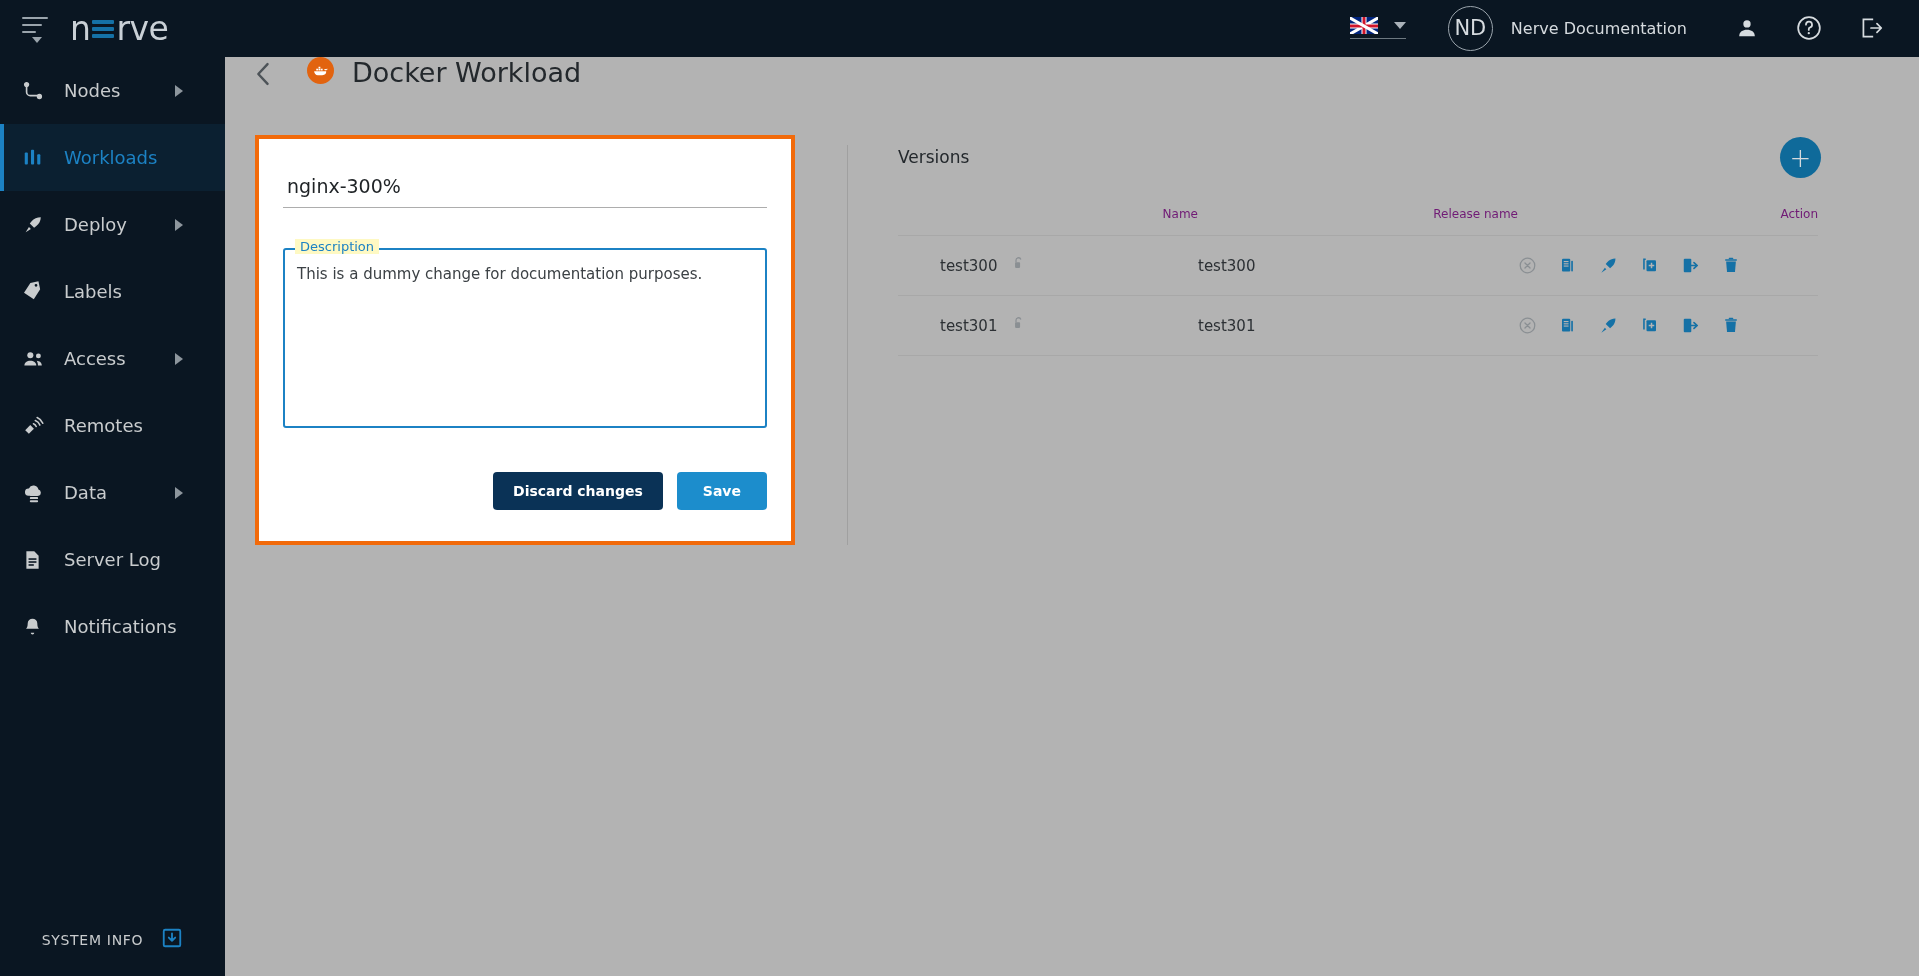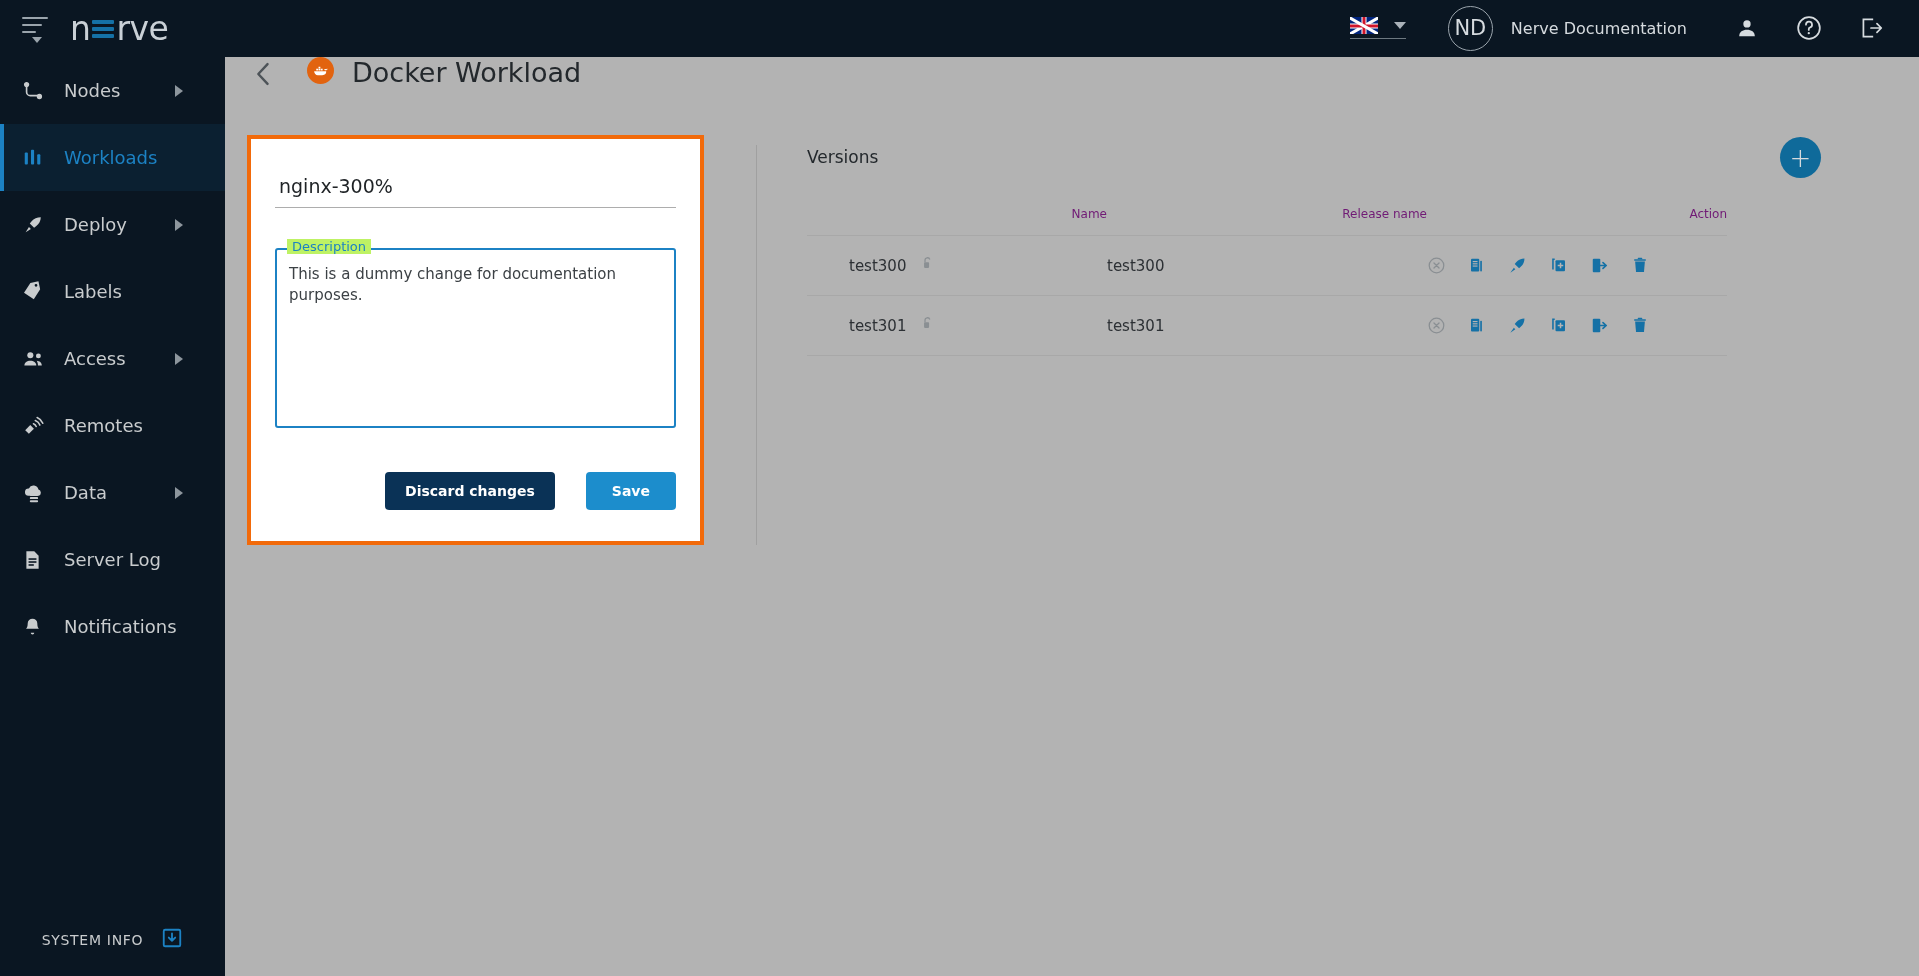--- a/index.html
+++ b/index.html
@@ -120,43 +120,44 @@
     width: 34px; height: 34px; position: relative; cursor: pointer; margin-right: 26px;
   }
   .docker-badge {
     width: 27px; height: 27px; border-radius: 50%; background: #e2630f;
     display: flex; align-items: center; justify-content: center; margin-right: 18px;
   }
   .page-title { font-size: 27px; color: #23282c; font-weight: 400; }
   .content { display: flex; padding-left: 22px; }
   
   .edit-card {
-    width: 457px; background: #ffffff; border: 4px solid #f26a0a;
+    width: 540px; background: #ffffff; border: 4px solid #f26a0a;
     padding: 28px 24px 20px 24px;
+    margin-left: 8px;
   }
   .name-input {
     width: 100%; border: none; border-bottom: 1px solid #adadad;
     font-size: 19px; color: #1f2326; padding: 8px 4px 10px 4px;
     font-family: inherit; outline: none; background: transparent;
   }
   .desc-wrap { position: relative; margin-top: 40px; }
   .desc-legend {
     position: absolute; top: -9px; left: 12px;
-    background: #bef264; padding: 0 5px; font-size: 13px; color: #1c82c4;
+    background: #fef9c3; padding: 0 5px; font-size: 13px; color: #1c82c4;
     z-index: 2;
   }
   .desc-box {
     width: 100%; height: 180px;
     border: 2px solid #1c82c4; border-radius: 3px;
     padding: 14px 12px 12px 12px;
     font-size: 15px; color: #3c4145; font-family: inherit;
     line-height: 1.4; resize: none; outline: none;
   }
   .card-actions {
-    display: flex; justify-content: flex-end; gap: 31px; margin-top: 40px;
+    display: flex; justify-content: flex-end; gap: 14px; margin-top: 40px;
   }
   .btn {
     border: none; cursor: pointer; font-family: inherit;
     font-size: 14px; font-weight: bold; border-radius: 4px;
     padding: 11px 20px; color: #ffffff;
   }
   .btn-discard { background: #0a3256; }
   .btn-save { background: #1c8dcc; padding: 11px 26px; }
   
   .divider { width: 1px; background: #a0a0a0; margin: 10px 0 0 52px; align-self: stretch; min-height: 400px; }

